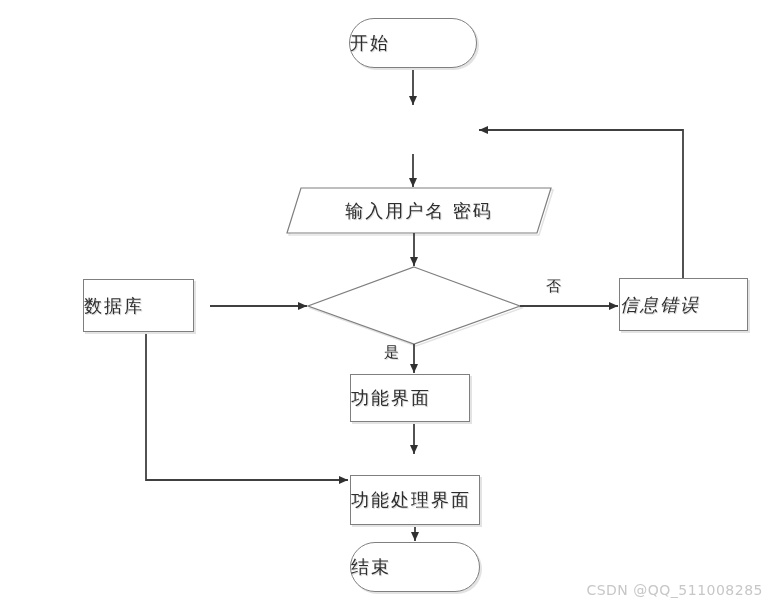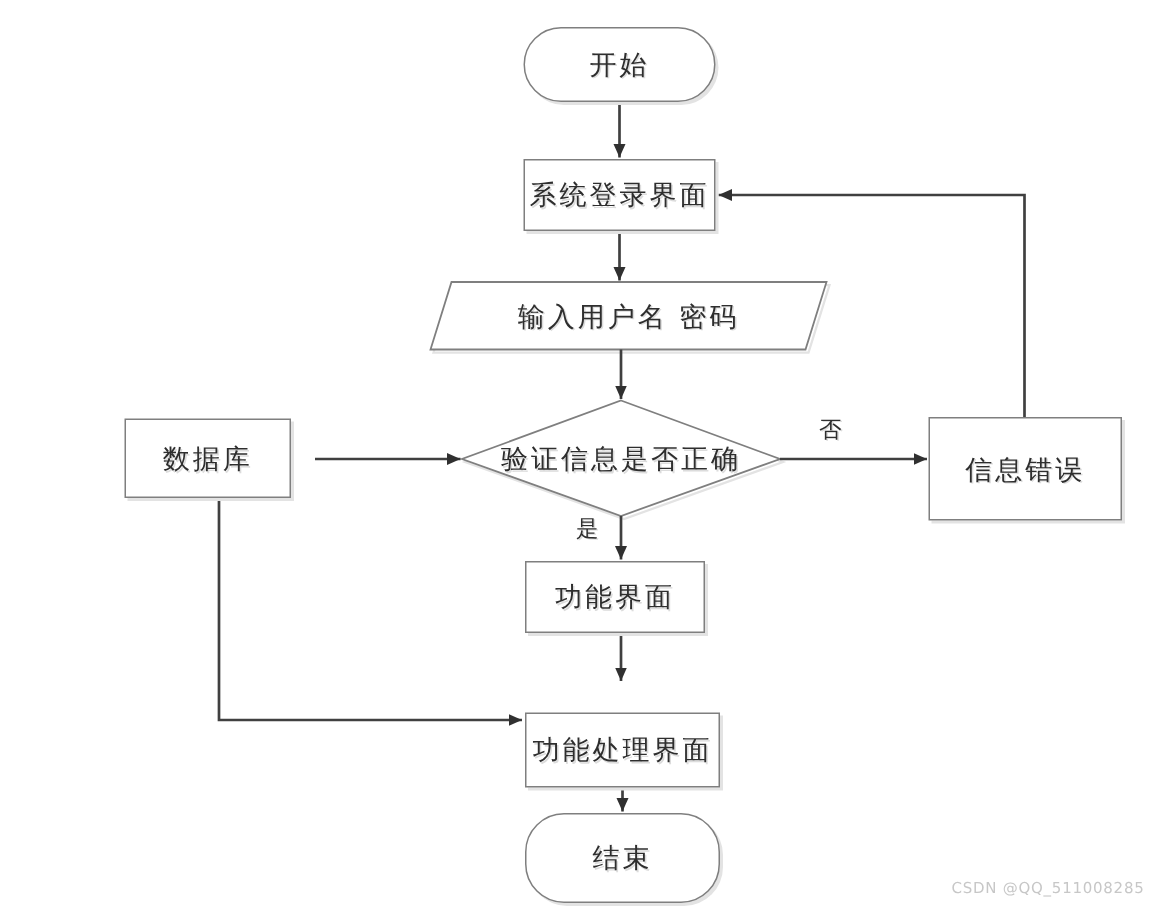--- a/index.html
+++ b/index.html
@@ -17,21 +17,20 @@
   }
   .connector-layer {
     position: absolute;
     left: 0; top: 0;
     width: 773px; height: 604px;
   }
   .node {
     position: absolute;
     display: flex;
     align-items: center;
-    justify-content: center;
     background: #ffffff;
     border: 1px solid #7f7f7f;
     box-shadow: 2px 2px 0 #e3e3e3;
     font-size: 18px;
     letter-spacing: 2px;
     color: #2e2e2e;
     text-shadow: 1px 1px 0 #dcdcdc;
     box-sizing: border-box;
     white-space: nowrap;
   }
@@ -53,21 +52,21 @@
     font-size: 15px;
     color: #2e2e2e;
     text-shadow: 1px 1px 0 #dcdcdc;
     line-height: 1;
   }
   .watermark {
     position: absolute;
     right: 10px;
     bottom: 6px;
     font-family: "DejaVu Sans", "Liberation Sans", sans-serif;
-    font-size: 10px;
+    font-size: 14px;
     letter-spacing: 0.5px;
     color: #c7c7c7;
   }
 </style>
 </head>
 <body>
 
 <div class="stage">
 
   <svg class="connector-layer" width="773" height="604" viewBox="0 0 773 604" xmlns="http://www.w3.org/2000/svg">
@@ -93,45 +92,41 @@
     <line x1="210" y1="306" x2="307" y2="306" stroke="#404040" stroke-width="1.8" marker-end="url(#arrow)"></line>
     <line x1="520" y1="306" x2="618" y2="306" stroke="#404040" stroke-width="1.8" marker-end="url(#arrow)"></line>
     <path d="M683,278 L683,130 L479,130" fill="none" stroke="#404040" stroke-width="1.8" marker-end="url(#arrow)"></path>
     <path d="M146,332 L146,480 L348,480" fill="none" stroke="#404040" stroke-width="1.8" marker-end="url(#arrow)"></path>
   </svg>
 
   <div class="node terminator" style="left:349px; top:18px; width:128px; height:50px;">
     <span>开始</span>
   </div>
 
-  <div class="node" style="left:349px; top:106px; width:128px; height:48px;">
-    <span>系统登录界面</span>
-  </div>
 
   <div class="shape-label" style="left:301px; top:188px; width:236px; height:45px;">输入用户名 密码</div>
 
-  <div class="shape-label" style="left:308px; top:267px; width:212px; height:77px;">验证信息是否正确</div>
 
   <div class="node" style="left:83px; top:279px; width:111px; height:53px;">
     <span>数据库</span>
   </div>
 
-  <div class="node" style="left:619px; top:278px; width:129px; height:69px;">
+  <div class="node" style="left:619px; top:278px; width:129px; height:53px;font-style:italic;">
     <span>信息错误</span>
   </div>
 
   <div class="node" style="left:350px; top:374px; width:120px; height:48px;">
     <span>功能界面</span>
   </div>
 
   <div class="node" style="left:350px; top:455px; width:130px; height:50px;margin-top:20px;">
     <span>功能处理界面</span>
   </div>
 
-  <div class="node terminator" style="left:350px; top:542px; width:130px; height:60px;">
+  <div class="node terminator" style="left:350px; top:542px; width:130px; height:50px;">
     <span>结束</span>
   </div>
 
   <div class="edge-label" style="left:384px; top:345px;">是</div>
   <div class="edge-label" style="left:546px; top:279px;">否</div>
 
   <div class="watermark">CSDN @QQ_511008285</div>
 
 </div>
 

